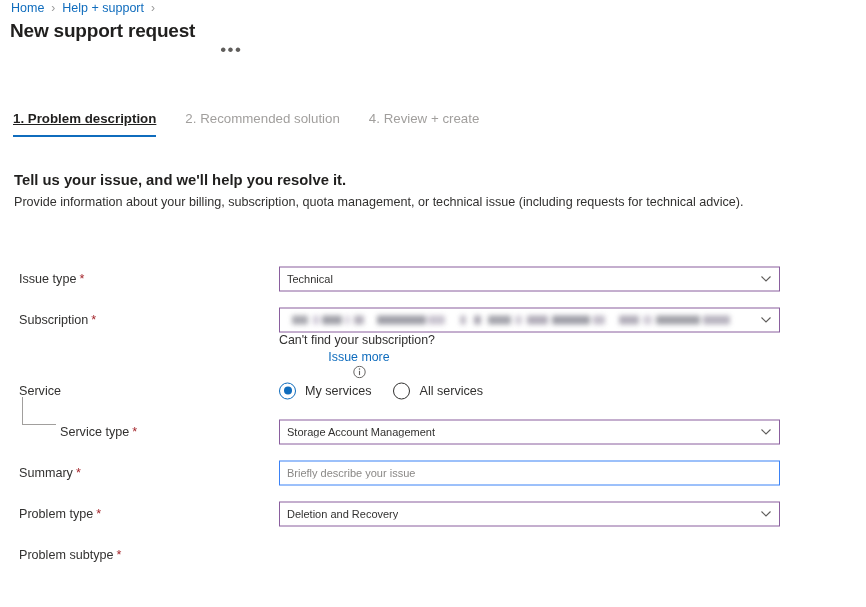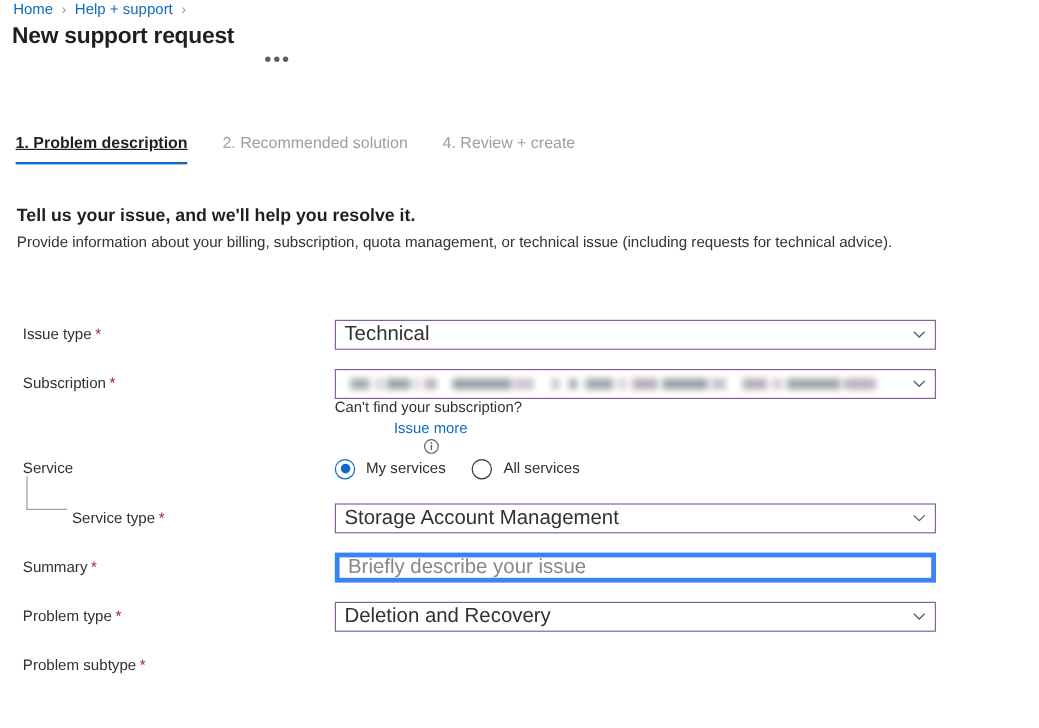--- a/index.html
+++ b/index.html
@@ -162,27 +162,27 @@
   }
 
   .field {
     position: relative;
     height: 25px;
     background: #ffffff;
     border: 1px solid #8a5f9e;
     display: flex;
     align-items: center;
     padding: 0 30px 0 7px;
-    font-size: 17px;
+    font-size: 11px;
     color: #323130;
     cursor: pointer;
     user-select: none;
   }
   .field.plain {
-    border: 4px solid #3b82f6;
+    border: 1px solid #3b82f6;
     padding-right: 8px;
     cursor: text;
   }
   .field .val {
     overflow: hidden;
     text-overflow: ellipsis;
     white-space: nowrap;
   }
   .field .placeholder {
     color: #8a8886;

